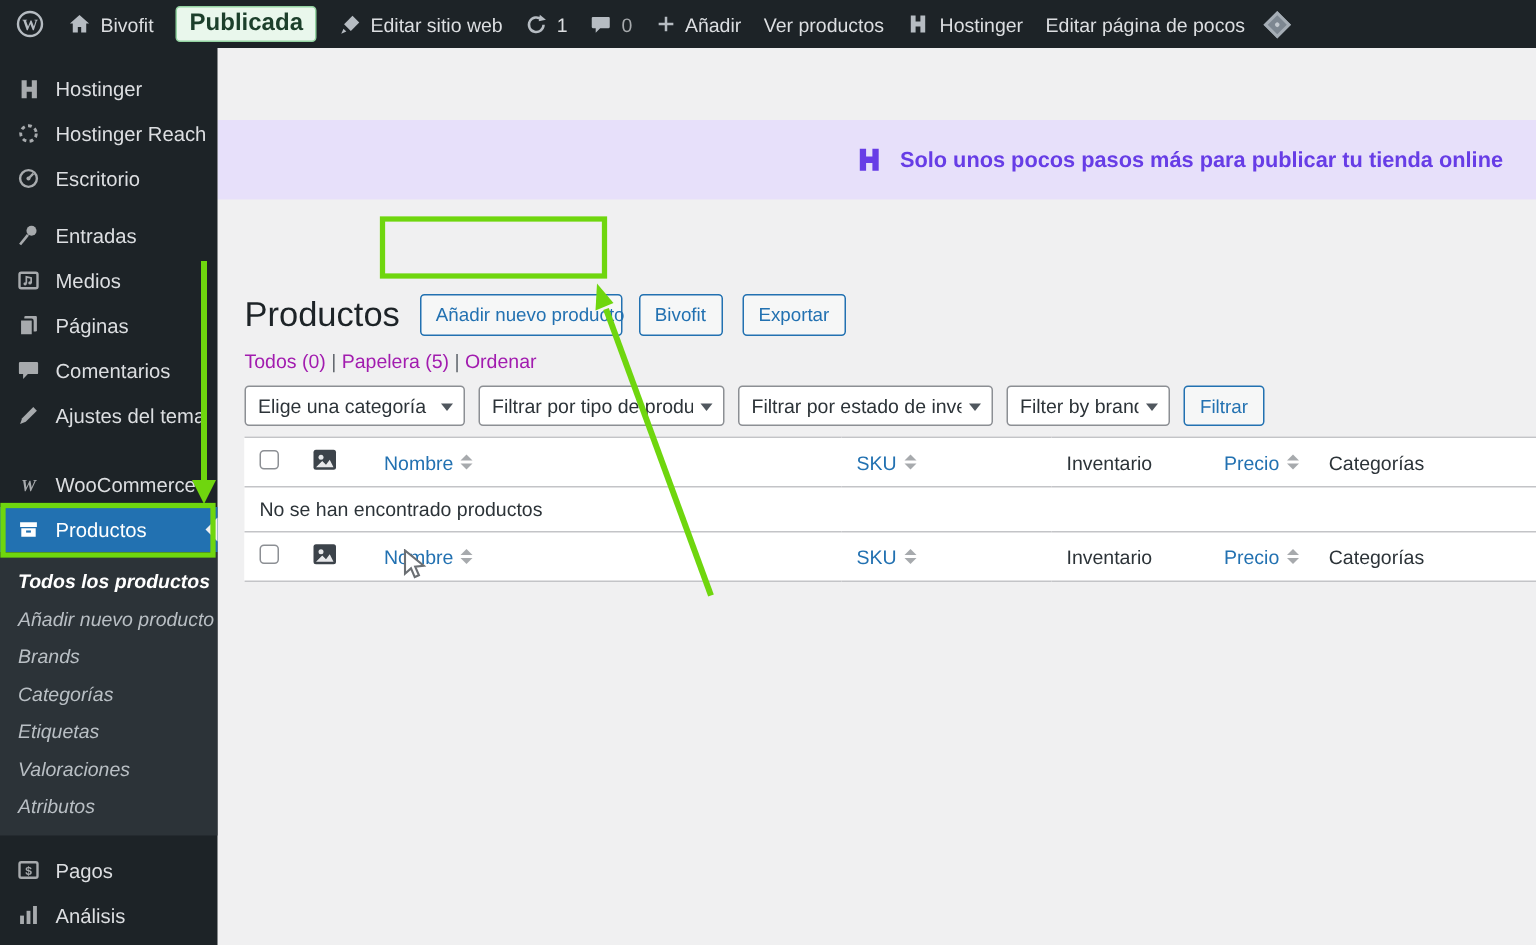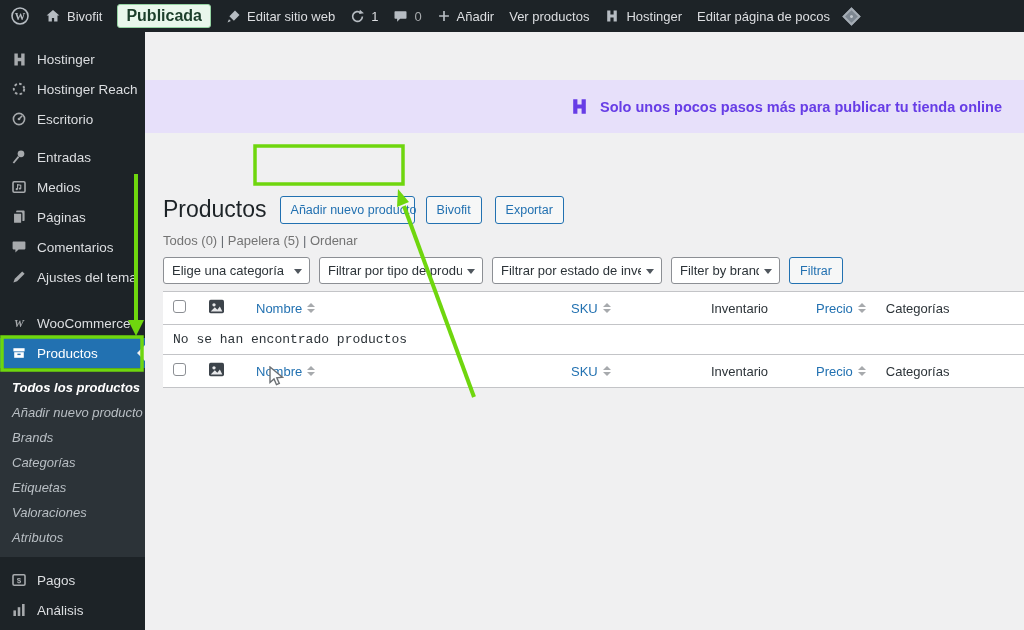--- a/index.html
+++ b/index.html
@@ -41,39 +41,39 @@
     padding:0 26px;font-size:12.5px;font-weight:700;margin-right:-40px;cursor:pointer;white-space:nowrap;
     font-family:inherit;}
   .page{padding-left:18px;}
   .title-row{margin-top:62px;display:flex;align-items:center;}
   .page-title{font-size:23px;font-weight:400;color:#1d2327;line-height:29px;}
   .btn{background:#f6f7f7;border:1px solid #2271b1;color:#2271b1;border-radius:3px;height:28px;
     padding:0 10px;font-size:12.5px;cursor:pointer;font-family:inherit;white-space:nowrap;}
   .btn.add{margin-left:13px;width:135px;}
   .btn.import{margin-left:11px;} .btn.export{margin-left:13px;text-align:center;}
   .views-row{margin-top:9px;font-size:13px;color:#646970;}
-  .views-row a{color:#737373;text-decoration:none;cursor:pointer;}
+  .views-row a{color:#a21caf;text-decoration:none;cursor:pointer;}
   .views-row a:not(.last)::after{content:" | ";color:#646970;}
   .filter-row{margin-top:9px;display:flex;align-items:flex-start;gap:9px;}
   .fselect{height:27px;background:#fff;border:1px solid #8c8f94;border-radius:3px;display:flex;
     align-items:center;padding:0 20px 0 8px;font-size:13px;color:#2c3338;position:relative;cursor:pointer;}
   .fselect span{overflow:hidden;white-space:nowrap;display:block;width:100%;}
   .fselect::after{content:"";position:absolute;right:7px;top:11px;width:0;height:0;
     border-left:4px solid transparent;border-right:4px solid transparent;border-top:5px solid #50575e;}
   .fs-cat{width:147px;} .fs-type{width:164px;} .fs-stock{width:170px;} .fs-brand{width:109px;}
   .btn.filtrar{height:27px;}
   
   table.list{margin-top:7px;width:861px;border-collapse:collapse;background:#fff;
     border-top:1px solid #c3c4c7;border-bottom:1px solid #c3c4c7;}
   table.list th, table.list td{text-align:left;font-weight:400;font-size:13px;color:#2c3338;
     padding:7px 10px;vertical-align:middle;}
   thead tr, tfoot tr{background:#fff;padding-left:47px;}
   thead tr{border-bottom:1px solid #c3c4c7;}
   tfoot tr{border-top:1px solid #c3c4c7;}
-  .empty-row td{padding:10px;color:#50575e;font-family:Liberation Mono, monospace;}
+  .empty-row td{padding:10px;color:#50575e;}
   th a{color:#2271b1;text-decoration:none;cursor:pointer;display:inline-flex;align-items:center;}
   .sorter{display:inline-flex;flex-direction:column;gap:2px;margin-left:5px;}
   .sorter i{width:0;height:0;border-left:4px solid transparent;border-right:4px solid transparent;display:block;}
   .sorter .up{border-bottom:4px solid #a7aaad;}
   .sorter .dn{border-top:4px solid #a7aaad;}
   .cbx{width:13px;height:13px;border:1px solid #8c8f94;border-radius:3px;background:#fff;display:inline-block;cursor:pointer;}
   
   .overlay{position:absolute;top:0;left:0;width:1024px;height:630px;pointer-events:none;z-index:100;}
   .cursor{position:absolute;left:268px;top:366px;z-index:110;pointer-events:none;}
 </style>

